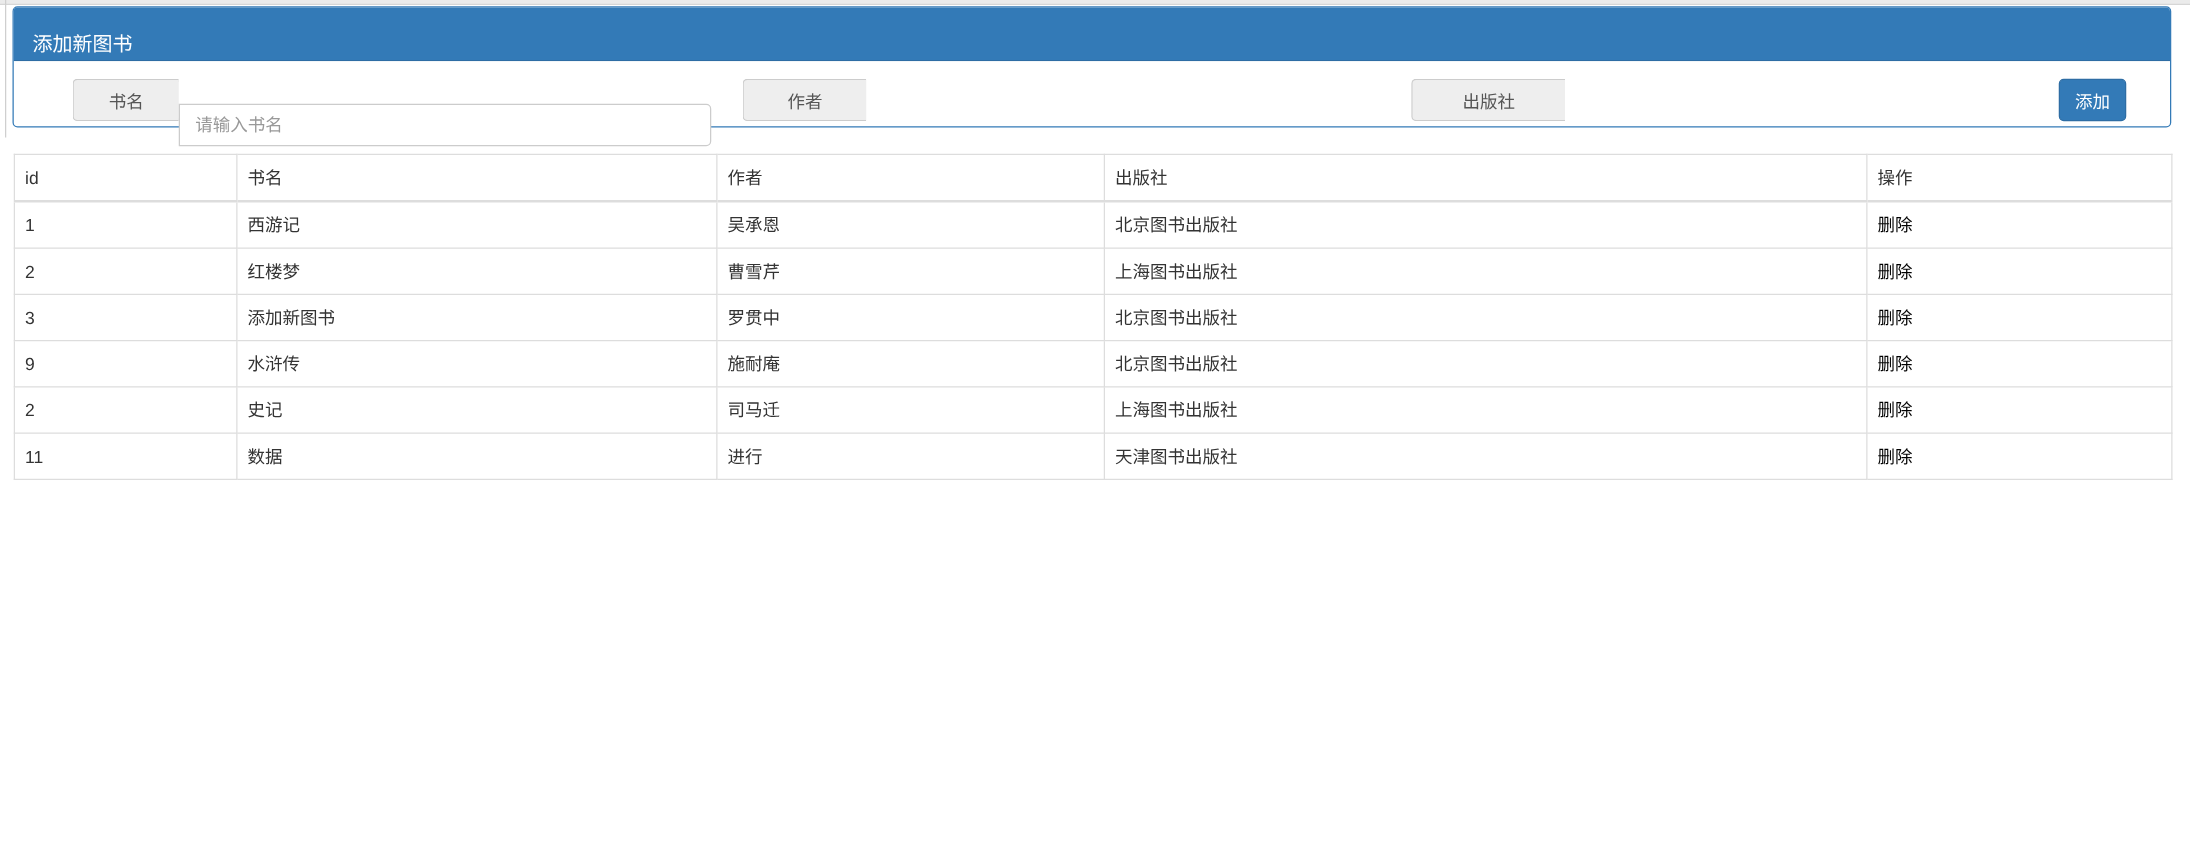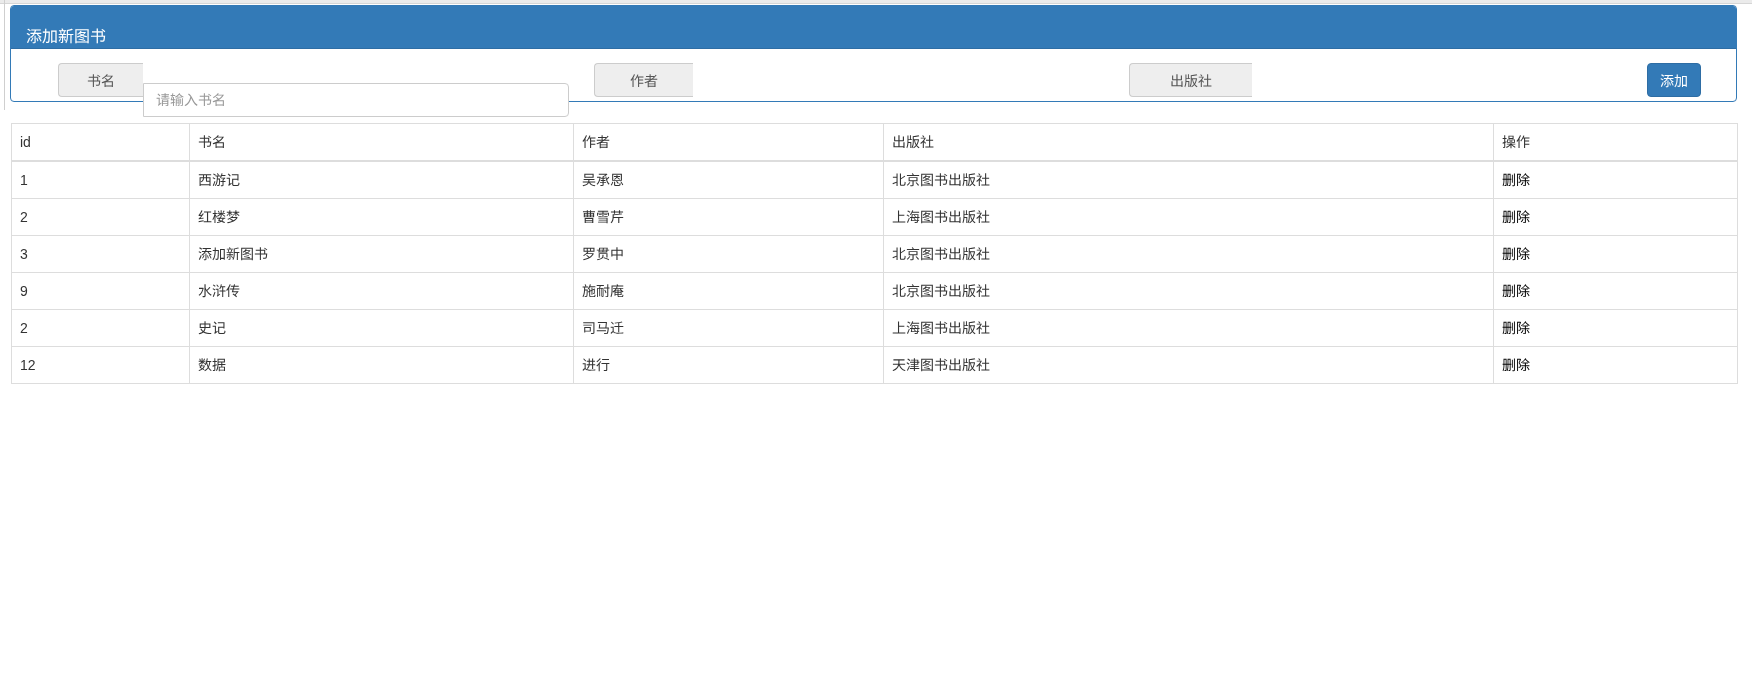--- a/index.html
+++ b/index.html
@@ -215,21 +215,21 @@
     <td>2</td>
     <td>史记</td>
     <td>司马迁</td>
     <td>上海图书出版社</td>
     <td>
       <a class="delete-link">删除</a>
     </td>
   </tr>
 
   <tr>
-    <td>12</td>
+    <td>11</td>
     <td>数据</td>
     <td>进行</td>
     <td>天津图书出版社</td>
     <td>
       <a class="delete-link">删除</a>
     </td>
   </tr>
 </tbody>
 </table>
 

